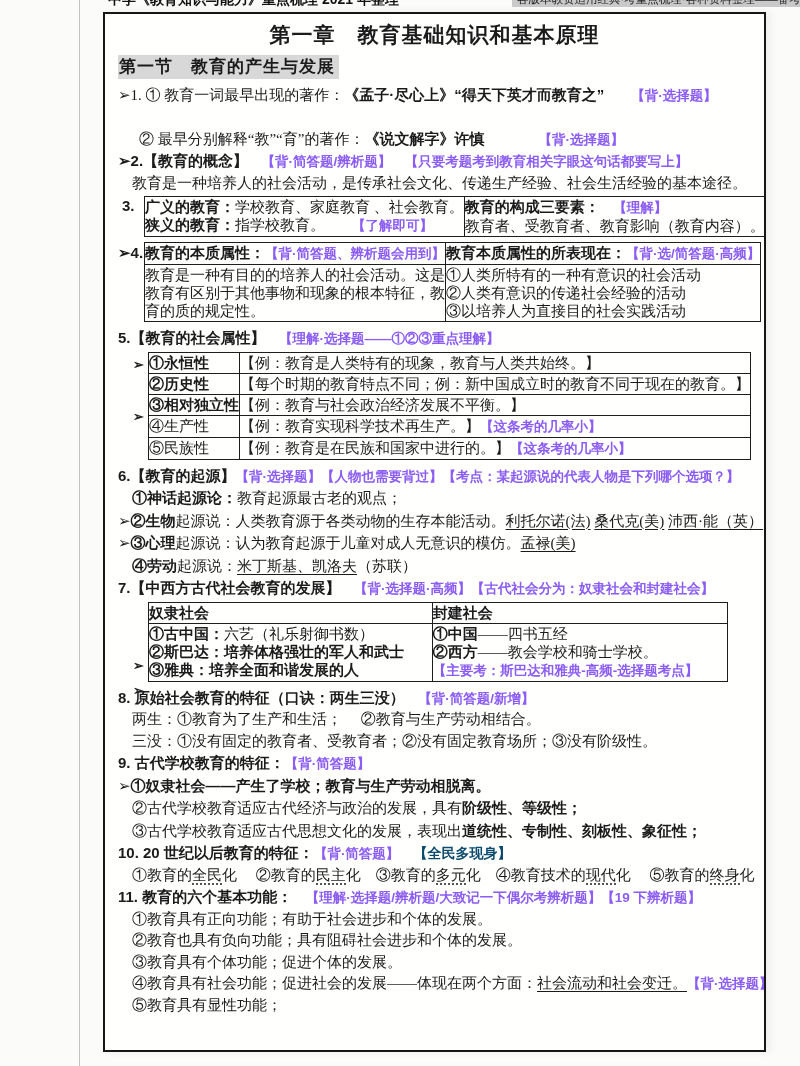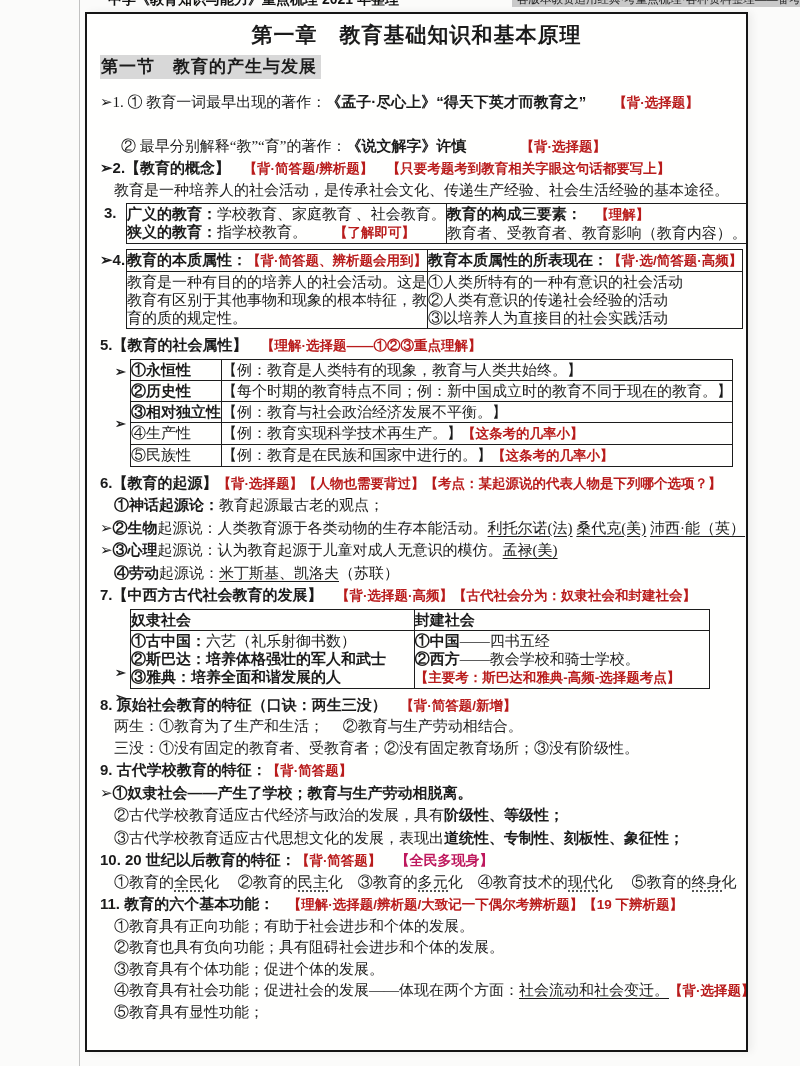--- a/index.html
+++ b/index.html
@@ -8,34 +8,34 @@
     background:#fbfbfa;color:#1b1b1b;
     font-family:"Liberation Serif","DejaVu Serif",serif;
   }
   .photo-edge{position:absolute;left:79px;top:0;width:1px;height:1066px;background:#c2c2c2;}
   .clip-top{position:absolute;top:0;left:0;width:800px;height:9px;overflow:hidden;z-index:3;}
   .clip-left{position:absolute;top:-9px;left:108px;font-weight:bold;font-size:14px;white-space:nowrap;
     font-family:"Liberation Sans",sans-serif;color:#111;}
   .clip-right{position:absolute;top:-8px;left:512px;background:#c9c9c9;font-size:11.5px;white-space:nowrap;
     padding:0 5px;font-family:"Liberation Sans",sans-serif;color:#222;}
   .page{
-    position:absolute;left:85px;top:12px;width:633px;height:1021px;
+    position:absolute;left:103px;top:12px;width:633px;height:1021px;
     background:#fffffe;border:2px solid #161616;padding:5px 13px 10px 13px;overflow:hidden;
     box-shadow:4px 0 8px rgba(0,0,0,0.06);
   }
   .chapter{font-family:"Liberation Sans",sans-serif;font-weight:bold;font-size:21px;
     text-align:center;letter-spacing:1px;margin:2px 0 6px 0;}
   .sec{display:inline-block;background:#d8d8d8;font-family:"Liberation Sans",sans-serif;
-    font-weight:bold;font-size:17px;padding:0 4px 1px 1px;margin:0 0 12px 0;letter-spacing:1px;}
+    font-weight:bold;font-size:17px;padding:0 4px 1px 1px;margin:0 0 5px 0;letter-spacing:1px;}
   .line{font-size:15px;line-height:21.5px;white-space:nowrap;}
   .ind1{padding-left:21px;margin-top:21px;}
   .ind2{padding-left:14px;}
   .b{font-weight:bold;font-family:"Liberation Sans",sans-serif;}
-  .bl{color:#b91c1c;font-weight:bold;font-family:"Liberation Sans",sans-serif;font-size:13.5px;}
-  .gr{color:#be185d;font-weight:bold;font-family:"Liberation Sans",sans-serif;font-size:14px;}
+  .bl{color:#8b5cf6;font-weight:bold;font-family:"Liberation Sans",sans-serif;font-size:13.5px;}
+  .gr{color:#0c4a6e;font-weight:bold;font-family:"Liberation Sans",sans-serif;font-size:14px;}
   .u{text-decoration:underline;text-underline-offset:3px;margin-top:48px;}
   .em{border-bottom:2px dotted #555;padding-bottom:0px;}
   .twrap{position:relative;margin:2px 0 5px 26px;}
   table{border-collapse:collapse;width:100%;}
   td{border:1.6px solid #1d1d1d;padding:1px 0;vertical-align:top;font-size:15px;line-height:18px;margin-left:12px;}
   .mk{position:absolute;font-weight:bold;font-family:"Liberation Sans",sans-serif;font-size:15px;}
   .arr{position:absolute;font-size:13px;font-weight:bold;color:#222;}
   .namecol{width:128px;white-space:nowrap;}
   .half{width:49%;}
   .ctr{}

